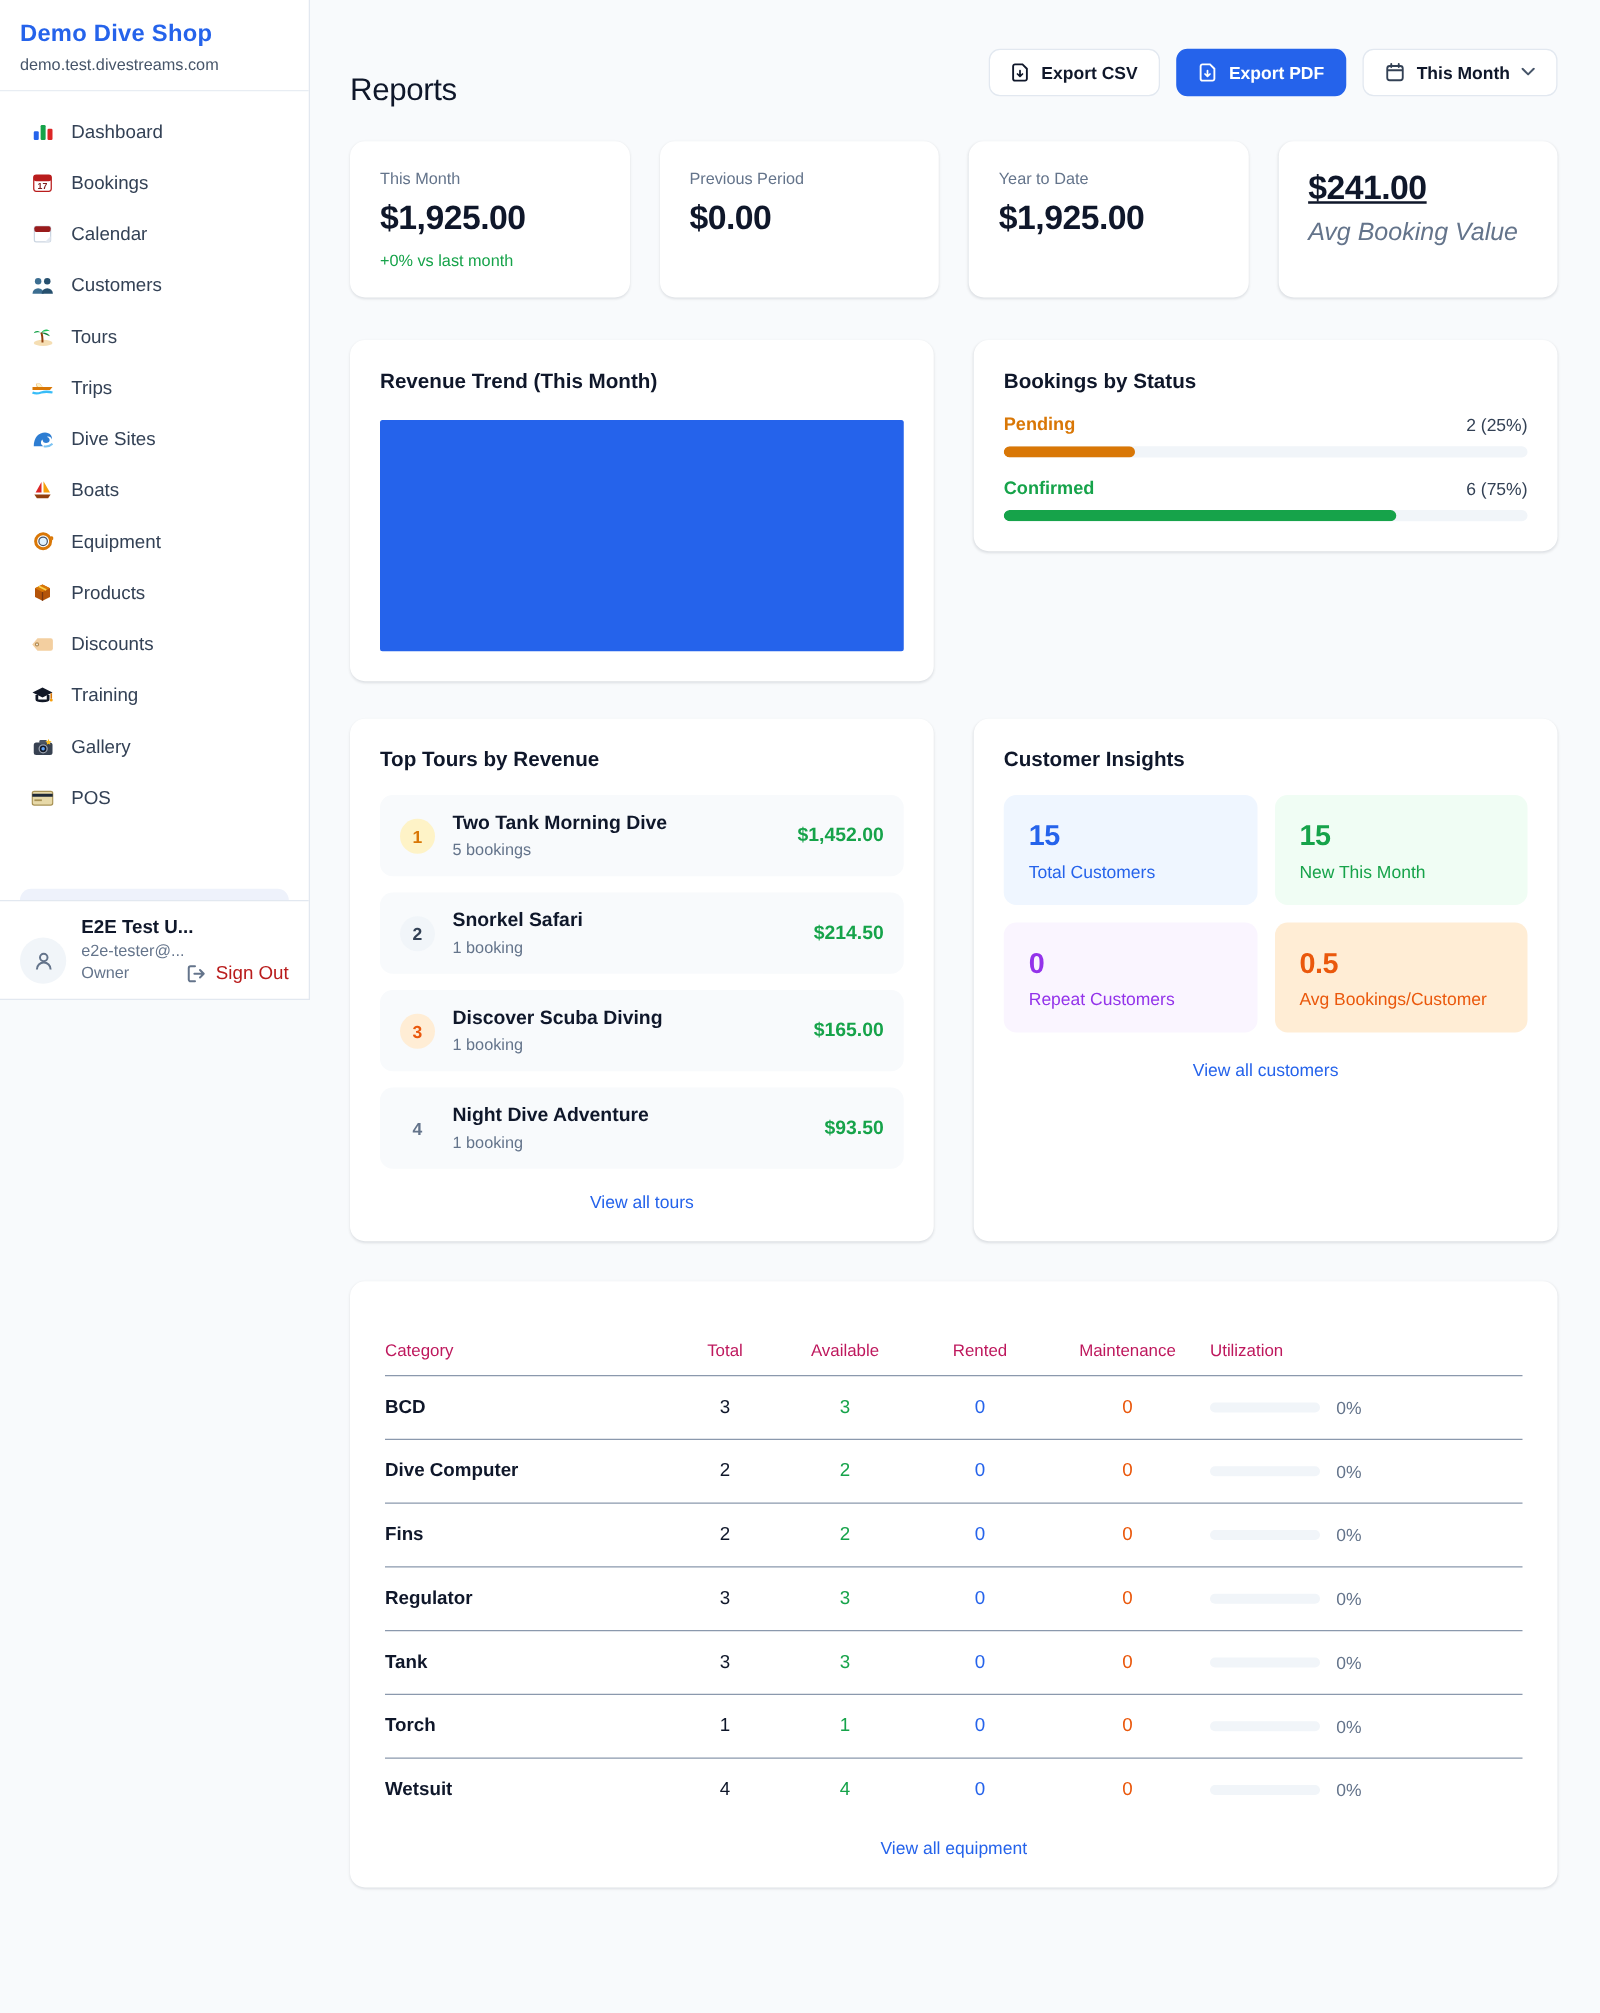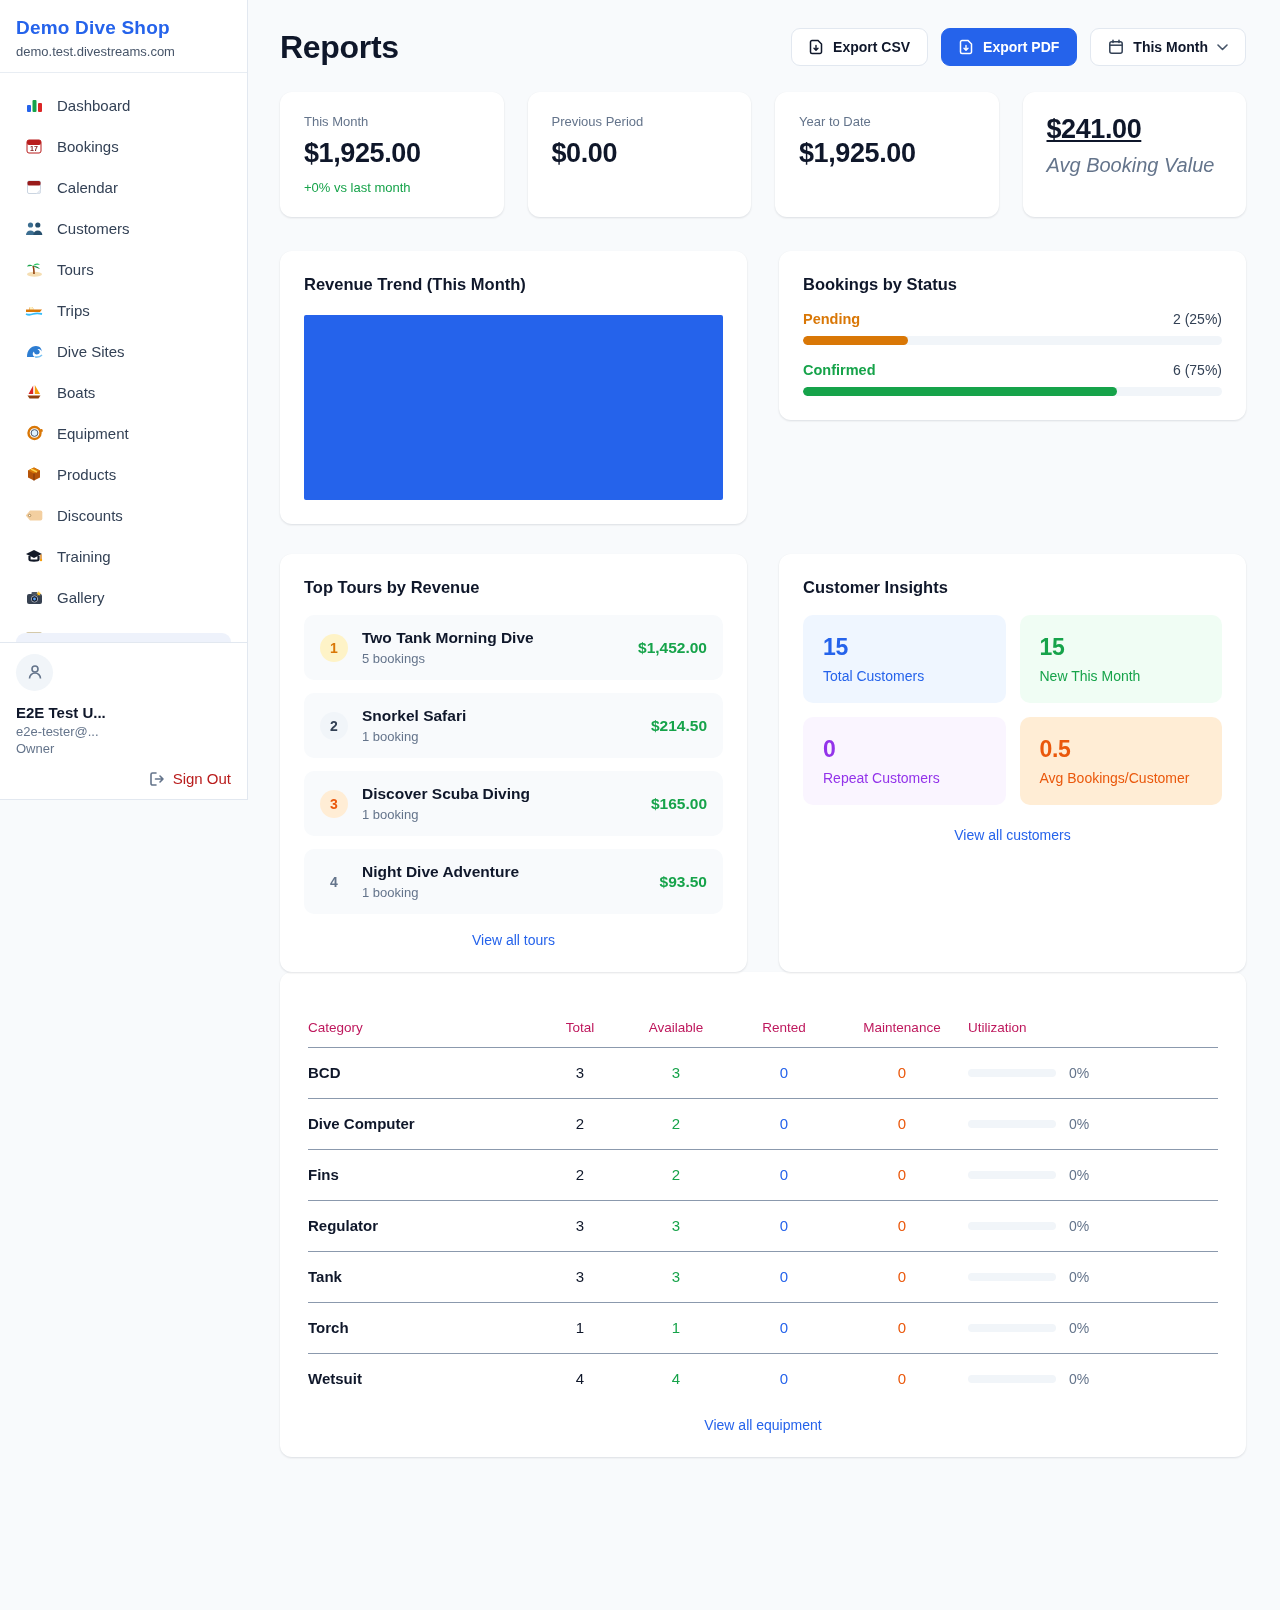--- a/index.html
+++ b/index.html
@@ -31,36 +31,36 @@
     font-size: 15px; color: #334155;
   }
   .nav-ico { width: 20px; height: 18px; display: inline-flex; align-items: center; justify-content: center; flex: 0 0 20px; }
   .nav-partial-active {
     position: absolute; left: 16px; right: 16px; bottom: 0; height: 9px;
     background: #eef2fb; border-radius: 9px 9px 0 0;
   }
   .user-box {
     border-top: 1px solid #e2e8f0;
     padding: 11px 16px 12px;
-    display: flex; align-items: flex-start; gap: 12px; flex-direction: column;
+    display: flex; align-items: flex-end; gap: 12px;
   }
   .avatar {
     width: 37px; height: 37px; border-radius: 50%;
     background: #f1f5f9; display: flex; align-items: center; justify-content: center;
     flex: 0 0 37px;
   }
   .user-info { line-height: 1.35; min-width: 0; }
   .user-name { font-size: 15px; font-weight: 700; color: #0f172a; white-space: nowrap; }
   .user-email, .user-role { font-size: 13px; color: #64748b; white-space: nowrap; }
   .signout { margin-left: auto; display: flex; align-items: center; gap: 7px;
     color: #b91c1c; font-size: 15px; cursor: pointer; white-space: nowrap; }
   
   .main { position: absolute; left: 248px; top: 0; width: 1032px; padding: 28px 34px 40px 32px; }
   .page-head { display: flex; align-items: center; justify-content: space-between; margin-bottom: 26px; }
-  .page-title { font-size: 32px; font-weight: 700; color: #0f172a; letter-spacing: -.3px; }
+  .page-title { font-size: 25px; font-weight: 400; color: #0f172a; letter-spacing: -.3px; margin-top: 30px; }
   .head-actions { display: flex; gap: 13px; }
   .btn {
     display: inline-flex; align-items: center; gap: 9px;
     height: 38px; padding: 0 17px; border-radius: 9px;
     font-size: 14px; font-weight: 700; cursor: pointer;
     background: #fff; border: 1px solid #e2e8f0; color: #0f172a;
   }
   .btn-primary { background: #2563eb; border-color: #2563eb; color: #fff; }
   .card {
     background: #fff; border-radius: 12px;
@@ -78,21 +78,21 @@
   .charts-row { display: grid; grid-template-columns: 1fr 1fr; gap: 32px; margin-bottom: 30px; align-items: start; }
   .panel { padding: 24px; }
   .panel-title { font-size: 16.5px; font-weight: 700; color: #0f172a; }
   .rev-chart { margin-top: 21px; height: 185px; border-radius: 2px; }
   .status-row-label { display: flex; justify-content: space-between; align-items: center; margin-top: 17px; }
   .status-name { font-size: 14.5px; font-weight: 700; }
   .status-count { font-size: 14px; color: #334155; }
   .bar-track { margin-top: 9px; height: 9px; background: #f1f5f9; border-radius: 6px; overflow: hidden; }
   .bar-fill { height: 100%; border-radius: 6px; }
   
-  .insights-row { display: grid; grid-template-columns: 1fr 1fr; gap: 32px; }
+  .insights-row { display: grid; grid-template-columns: 1fr 1fr; gap: 32px; margin-bottom: 32px; }
   .tour-list { margin-top: 18px; display: flex; flex-direction: column; gap: 13px; }
   .tour-item {
     background: #f8fafc; border-radius: 10px; padding: 14px 16px;
     display: flex; align-items: center; gap: 14px;
   }
   .rank-badge {
     width: 28px; height: 28px; border-radius: 50%;
     display: flex; align-items: center; justify-content: center;
     font-size: 14px; font-weight: 700; flex: 0 0 28px;
   }

